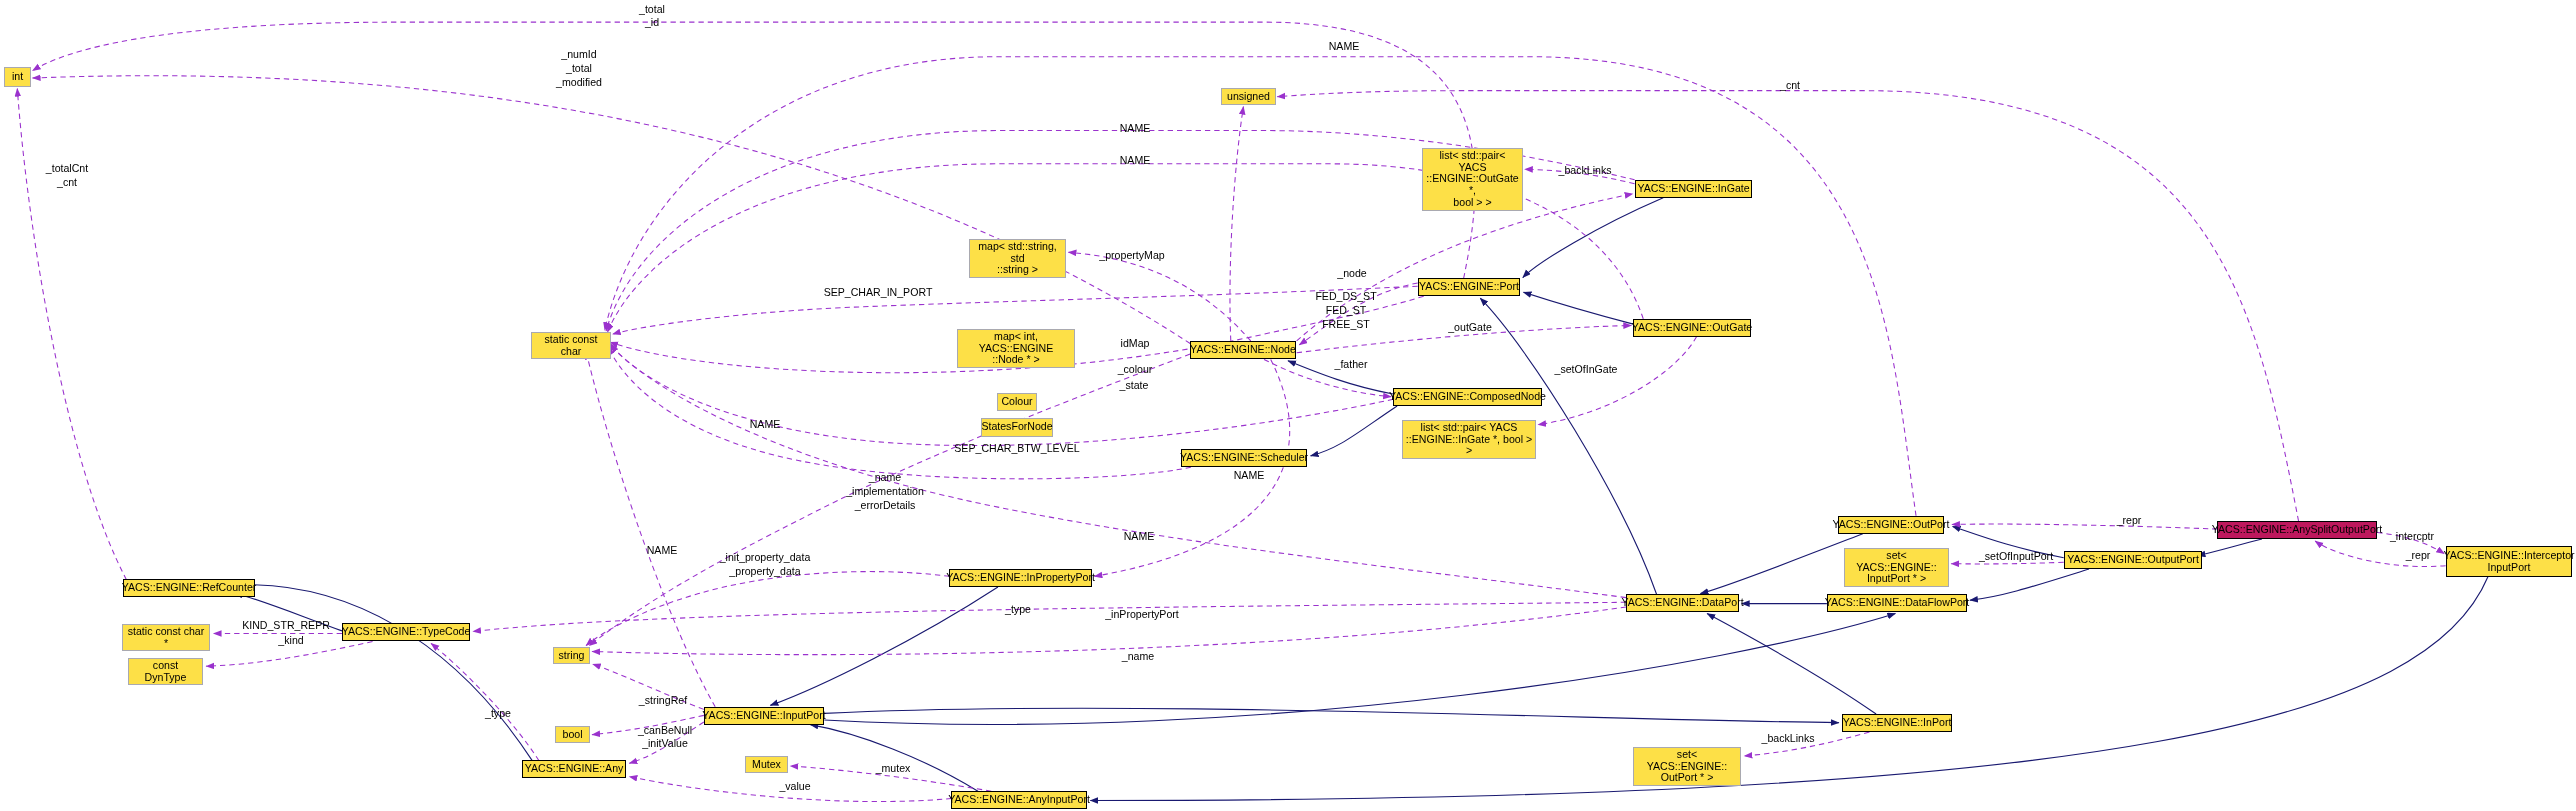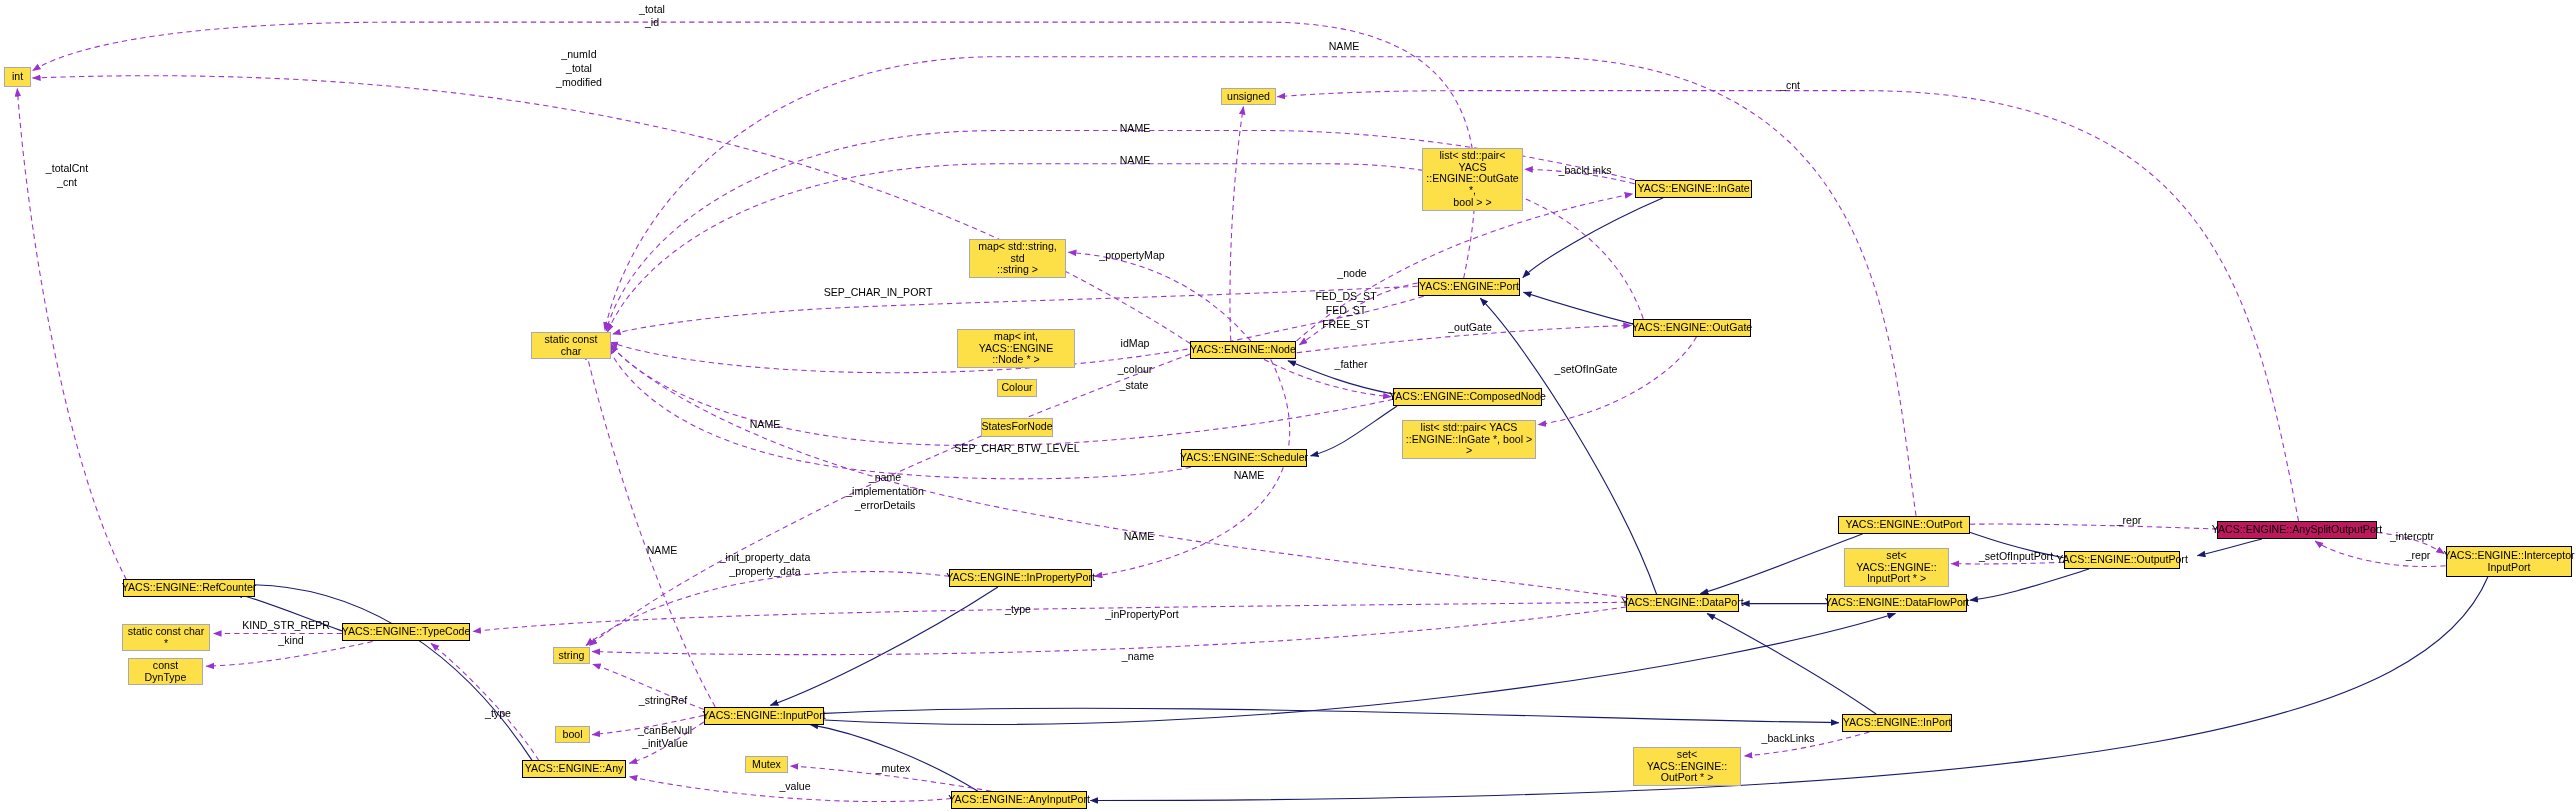--- a/index.html
+++ b/index.html
@@ -95,37 +95,37 @@
 ::ENGINE::OutGate *,
 bool &gt; &gt;</div>
       <div class="class-box kind-class" style="left: 1635px; top: 180px; width: 117px; min-height: 18px;">YACS::ENGINE::InGate</div>
       <div class="class-box kind-plain" style="left: 969px; top: 239px; width: 97px; min-height: 31px;">map&lt; std::string, std
 ::string &gt;</div>
       <div class="class-box kind-class" style="left: 1418px; top: 278px; width: 102px; min-height: 18px;">YACS::ENGINE::Port</div>
       <div class="class-box kind-class" style="left: 1633px; top: 319px; width: 118px; min-height: 18px;">YACS::ENGINE::OutGate</div>
       <div class="class-box kind-plain" style="left: 957px; top: 329px; width: 118px; min-height: 31px;">map&lt; int, YACS::ENGINE
 ::Node * &gt;</div>
       <div class="class-box kind-class" style="left: 1190px; top: 341px; width: 106px; min-height: 18px;">YACS::ENGINE::Node</div>
-      <div class="class-box kind-plain" style="left: 997px; top: 379px; width: 40px; min-height: 18px;">Colour</div>
+      <div class="class-box kind-plain" style="left: 997px; top: 393px; width: 40px; min-height: 18px;">Colour</div>
       <div class="class-box kind-plain" style="left: 981px; top: 418px; width: 72px; min-height: 18.6px;">StatesForNode</div>
       <div class="class-box kind-plain" style="left: 531px; top: 332px; width: 80px; min-height: 18px;">static const char</div>
       <div class="class-box kind-class" style="left: 1393px; top: 388px; width: 149px; min-height: 18px;">YACS::ENGINE::ComposedNode</div>
       <div class="class-box kind-plain" style="left: 1402px; top: 420px; width: 134px; min-height: 31px;">list&lt; std::pair&lt; YACS
 ::ENGINE::InGate *, bool &gt; &gt;</div>
       <div class="class-box kind-class" style="left: 1181px; top: 449px; width: 126px; min-height: 18px;">YACS::ENGINE::Scheduler</div>
       <div class="class-box kind-class" style="left: 100px; top: 579px; width: 132px; min-height: 18px; margin-left: 23px;">YACS::ENGINE::RefCounter</div>
       <div class="class-box kind-plain" style="left: 122px; top: 624px; width: 88px; min-height: 18px;">static const char *</div>
       <div class="class-box kind-class" style="left: 342px; top: 623px; width: 128px; min-height: 18px;">YACS::ENGINE::TypeCode</div>
       <div class="class-box kind-plain" style="left: 128px; top: 658px; width: 75px; min-height: 17.3px;">const DynType</div>
       <div class="class-box kind-class" style="left: 949px; top: 569px; width: 143px; min-height: 18px;">YACS::ENGINE::InPropertyPort</div>
       <div class="class-box kind-class" style="left: 1626px; top: 594px; width: 113px; min-height: 18px;">YACS::ENGINE::DataPort</div>
-      <div class="class-box kind-class" style="left: 1838px; top: 516px; width: 132px; min-height: 18px; text-align: right;">YACS::ENGINE::OutPort</div>
+      <div class="class-box kind-class" style="left: 1838px; top: 516px; width: 106px; min-height: 18px; text-align: right;">YACS::ENGINE::OutPort</div>
       <div class="class-box kind-plain" style="left: 1844px; top: 548px; width: 105px; min-height: 31px;">set&lt; YACS::ENGINE::
 InputPort * &gt;</div>
-      <div class="class-box kind-class" style="left: 2064px; top: 551px; width: 116px; min-height: 18px;">YACS::ENGINE::OutputPort</div>
+      <div class="class-box kind-class" style="left: 2064px; top: 551px; width: 138px; min-height: 18px;">YACS::ENGINE::OutputPort</div>
       <div class="class-box kind-class" style="left: 1827px; top: 594px; width: 140px; min-height: 18px;">YACS::ENGINE::DataFlowPort</div>
       <div class="class-box kind-highlight" style="left: 2217px; top: 521px; width: 160px; min-height: 18px;">YACS::ENGINE::AnySplitOutputPort</div>
       <div class="class-box kind-class" style="left: 2446px; top: 546px; width: 126px; min-height: 31px;">YACS::ENGINE::Interceptor
 InputPort</div>
       <div class="class-box kind-plain" style="left: 553px; top: 647px; width: 37px; min-height: 17.3px;">string</div>
       <div class="class-box kind-plain" style="left: 555px; top: 726px; width: 35px; min-height: 17.3px;">bool</div>
       <div class="class-box kind-class" style="left: 522px; top: 760px; width: 104px; min-height: 18px;">YACS::ENGINE::Any</div>
       <div class="class-box kind-class" style="left: 704px; top: 707px; width: 120px; min-height: 18px;">YACS::ENGINE::InputPort</div>
       <div class="class-box kind-plain" style="left: 745px; top: 756px; width: 43px; min-height: 17.3px;">Mutex</div>
       <div class="class-box kind-class" style="left: 951px; top: 791px; width: 136px; min-height: 18px;">YACS::ENGINE::AnyInputPort</div>

